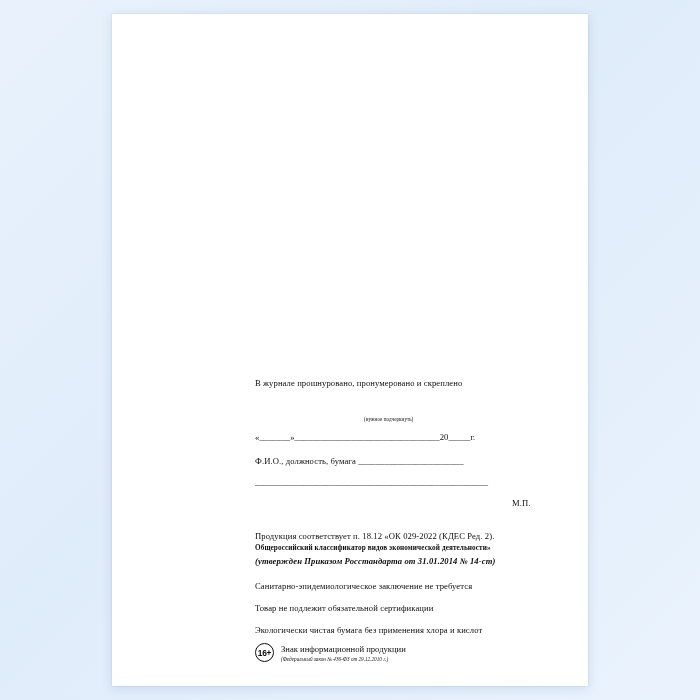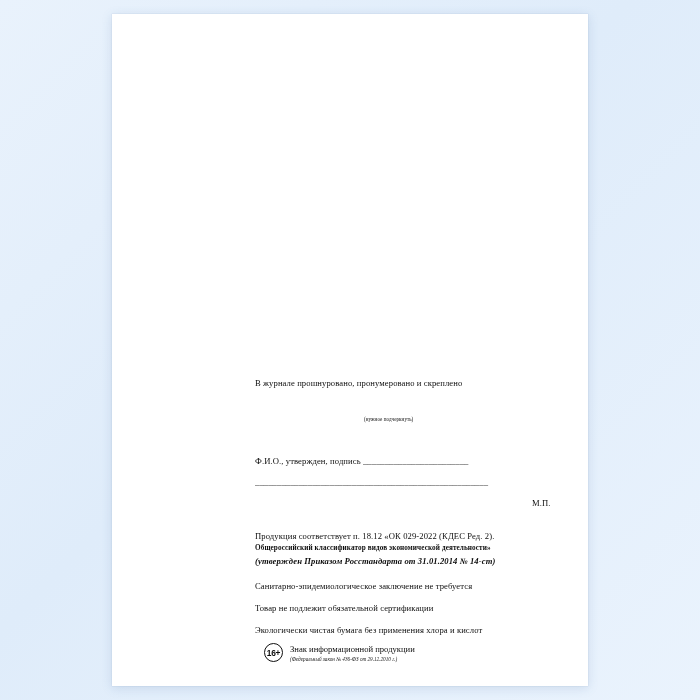--- a/index.html
+++ b/index.html
@@ -54,34 +54,34 @@
     white-space: nowrap;
     letter-spacing: 0.05px;
   }
   
   #s1-l1 { top: 364px; }
   #s1-l2 { top: 392px; }
   #s1-note { top: 402px; left: 252px; }
   #s1-l3 { top: 418px; }
   #s1-l4 { top: 442px; }
   #s1-l5 { top: 463px; }
-  #s1-mp { top: 484px; left: 400px; margin-left: 20px; }
+  #s1-mp { top: 484px; left: 400px; }
 
   
   #s2-l1 { top: 517px; }
   #s2-l2 { top: 530px; font-size: 7.2px; font-weight: bold; }
   #s2-l3 { top: 542px; font-style: italic; font-weight: bold; }
   #s2-l4 { top: 567px; }
   #s2-l5 { top: 589px; }
   #s2-l6 { top: 611px; }
 
   
   #badge-row {
     position: absolute;
-    left: 152px;
+    left: 143px;
     top: 628px;
     width: 330px;
     height: 24px;
   }
   .badge {
     position: absolute;
     left: 0;
     top: 1px;
     width: 19px;
     height: 19px;
@@ -121,22 +121,23 @@
 <div id="stage">
 
   <div class="page">
     <div class="page-inner">
 
       <div class="block line" id="s1-l1">В журнале прошнуровано, пронумеровано и скреплено</div>
 
 
       <div class="block small-note" id="s1-note">(нужное подчеркнуть)</div>
 
+      <div class="block line" id="s1-l3">«_______»_________________________________20_____г.</div>
 
-      <div class="block line" id="s1-l4">Ф.И.О., утвержден, подпись ________________________</div>
+      <div class="block line" id="s1-l4">Ф.И.О., должность, бумага ________________________</div>
 
       <div class="block line" id="s1-l5">_____________________________________________________</div>
 
       <div class="line" id="s1-mp" style="position:absolute;">М.П.</div>
 
       <div class="block line" id="s2-l1">Продукция соответствует п. 18.12 «ОК 029-2022 (КДЕС Ред. 2).</div>
 
       <div class="block line" id="s2-l2">Общероссийский классификатор видов экономической деятельности»</div>
 
       <div class="block line" id="s2-l3">(утвержден Приказом Росстандарта от 31.01.2014 № 14-ст)</div>

